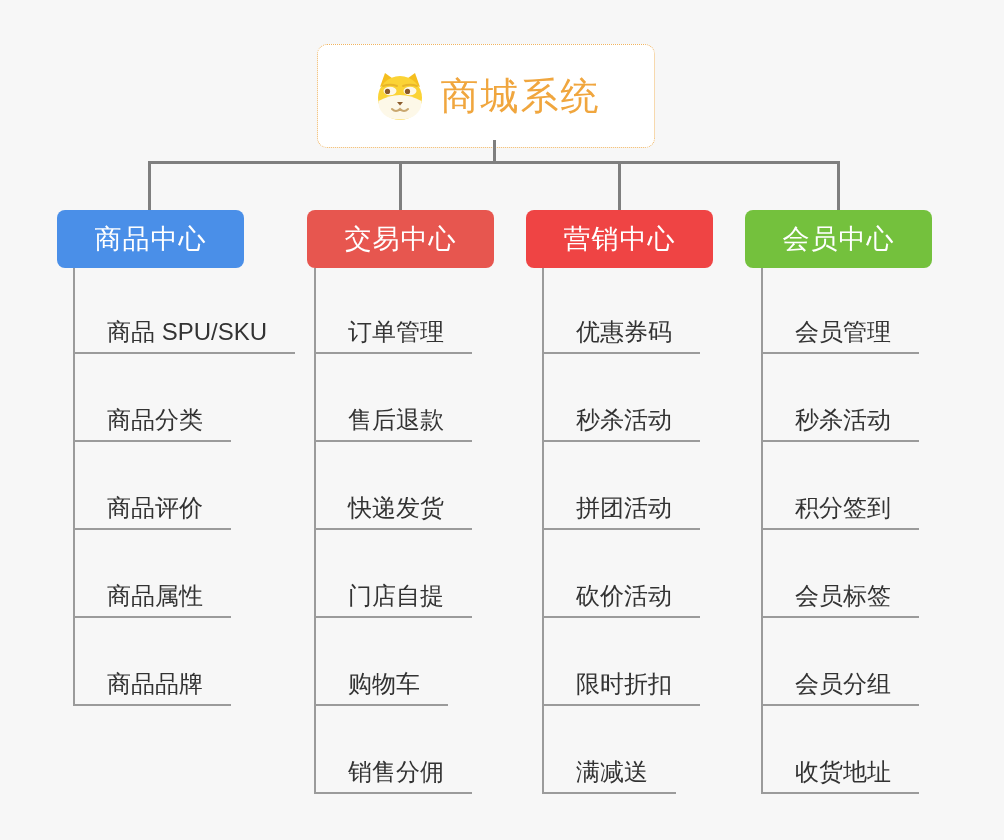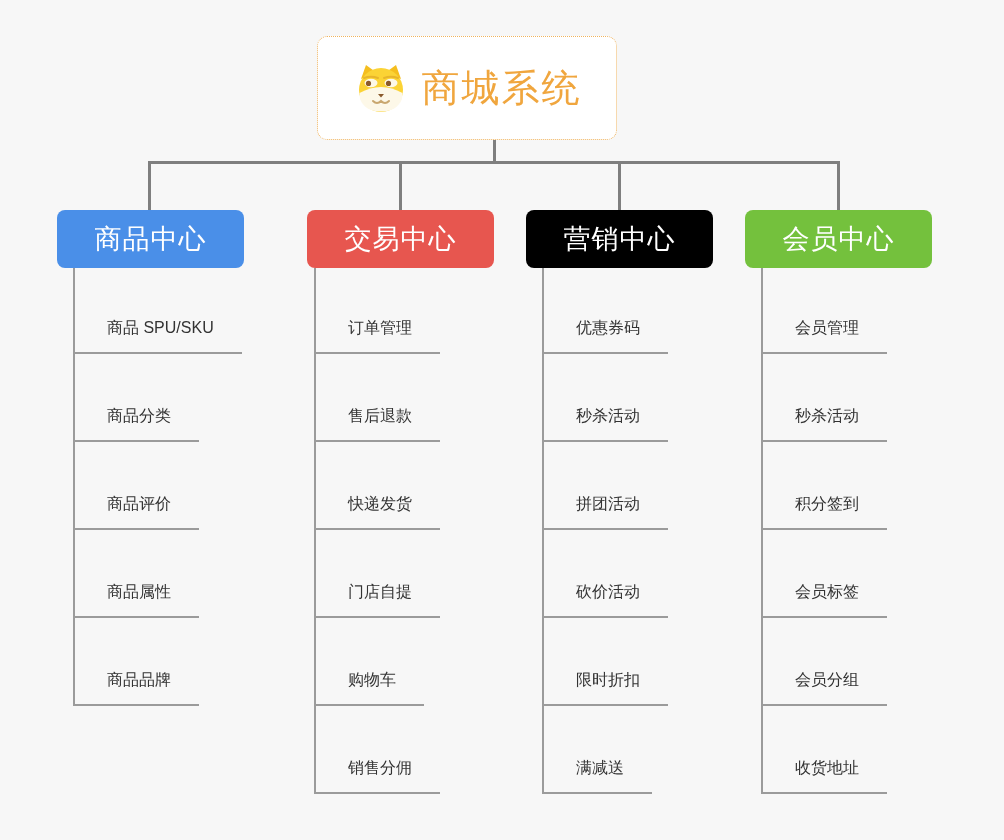--- a/index.html
+++ b/index.html
@@ -6,21 +6,21 @@
   body{
     width:1004px;height:840px;
     background:#F7F7F7;
     font-family:"Liberation Sans","DejaVu Sans",sans-serif;
     position:relative;overflow:hidden;
   }
   .canvas{position:absolute;inset:0;}
 
   
   .root-node{
-    position:absolute;left:317px;top:36px;width:300px;height:104px;
+    position:absolute;left:317px;top:44px;width:338px;height:104px;
     background:#FFFFFF;border:1px dotted #F0B45F;border-radius:10px;
     display:flex;align-items:center;justify-content:center;gap:13px;
     box-sizing:border-box;
   }
   .root-title{
     font-size:38px;font-weight:500;color:#F0A63E;letter-spacing:2px;
     line-height:1;
   }
   .dog{width:56px;height:50px;flex:0 0 auto;display:block;}
 
@@ -41,22 +41,22 @@
 
   
   .col{
     position:absolute;top:268px;
     border-left:2px solid #9B9B9B;
   }
   .leaf{
     height:88px;width:max-content;
     display:flex;align-items:flex-end;
     border-bottom:2px solid #9B9B9B;
-    padding:0 28px 13px 32px;
-    font-size:16px;color:#333333;white-space:nowrap;
+    padding:0 28px 4px 32px;
+    font-size:24px;color:#333333;white-space:nowrap;
     box-sizing:border-box;
   }
   .leaf:first-child{height:86px;}
 </style>
 </head>
 <body>
 
 <div class="canvas">
 
   <div class="root-node">
@@ -97,21 +97,21 @@
       </div>
       <div class="hdr" style="left: 307px; background: rgb(231, 86, 79);">交易中心</div>
       <div class="col" style="left: 314px;">
         <div class="leaf">订单管理</div>
         <div class="leaf">售后退款</div>
         <div class="leaf">快递发货</div>
         <div class="leaf">门店自提</div>
         <div class="leaf">购物车</div>
         <div class="leaf">销售分佣</div>
       </div>
-      <div class="hdr" style="left: 526px; background: #000000;">营销中心</div>
+      <div class="hdr" style="left: 526px; background: #ef4444;">营销中心</div>
       <div class="col" style="left: 542px;">
         <div class="leaf">优惠券码</div>
         <div class="leaf">秒杀活动</div>
         <div class="leaf">拼团活动</div>
         <div class="leaf">砍价活动</div>
         <div class="leaf">限时折扣</div>
         <div class="leaf">满减送</div>
       </div>
       <div class="hdr" style="left: 745px; background: rgb(116, 193, 61);">会员中心</div>
       <div class="col" style="left: 761px;">

